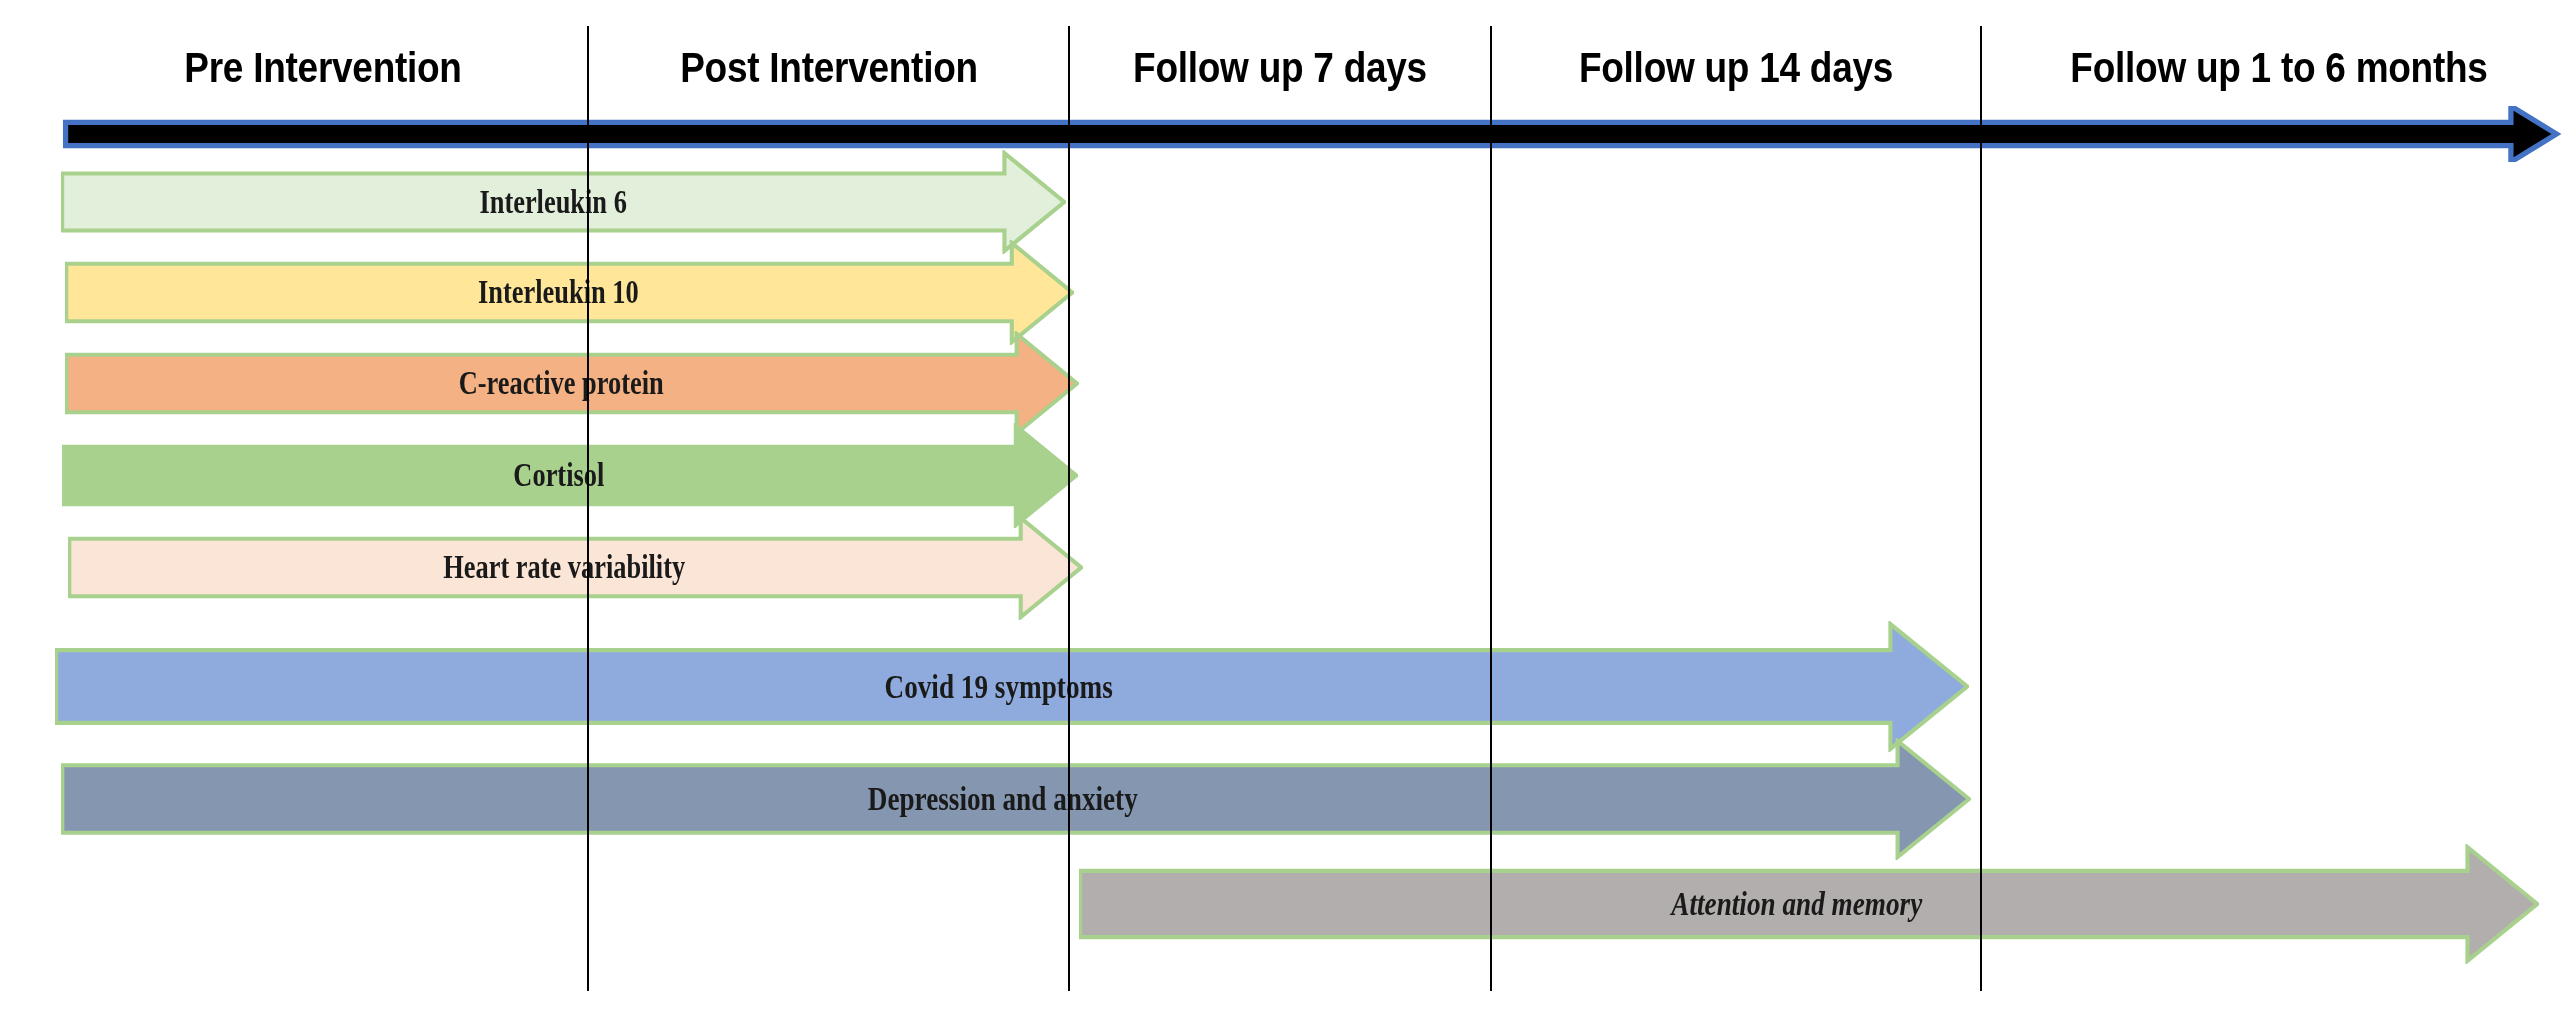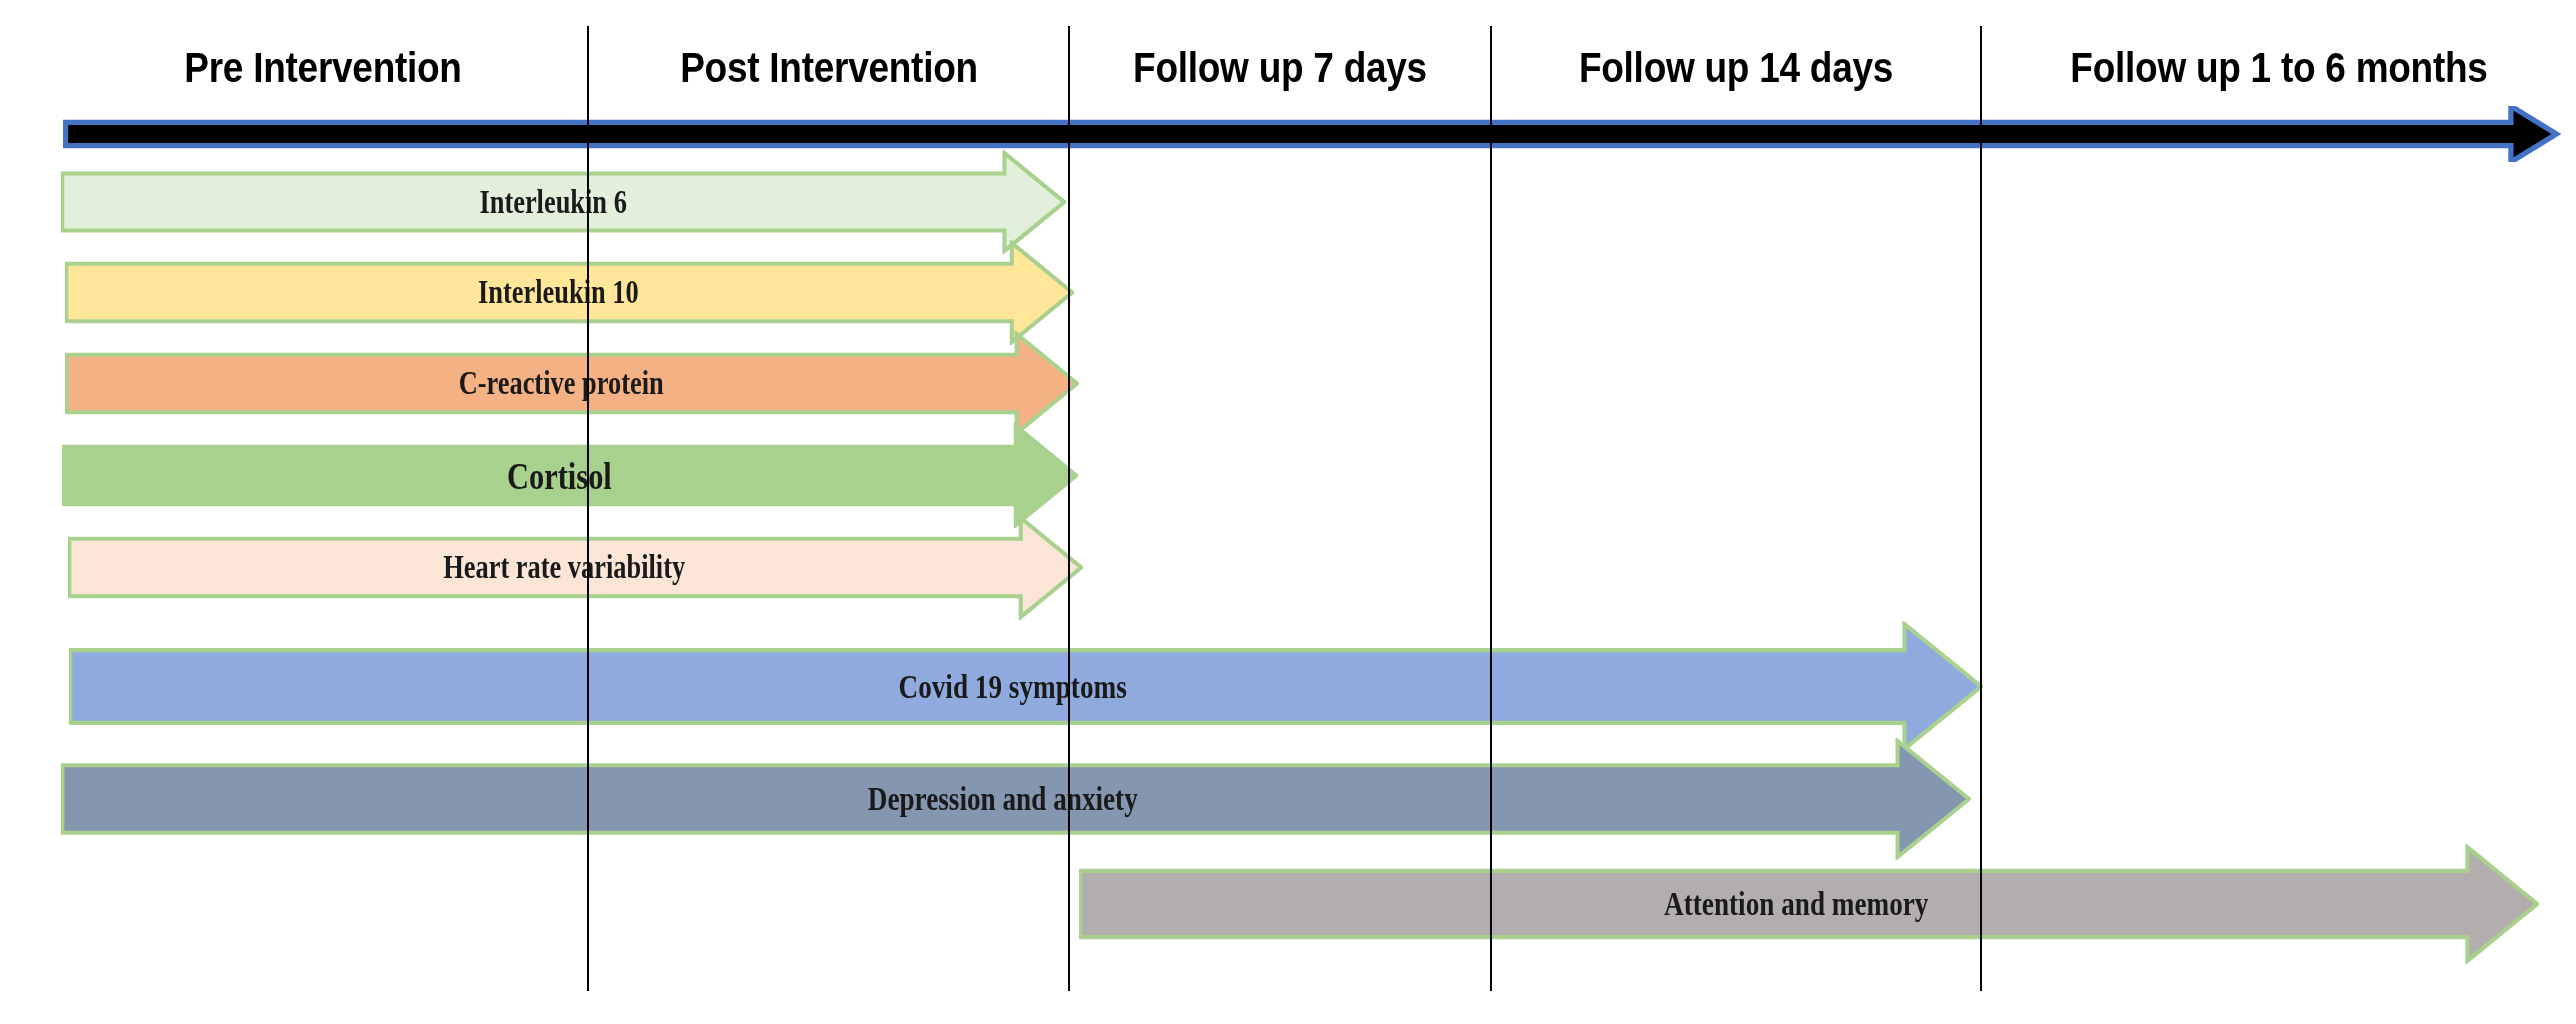--- a/index.html
+++ b/index.html
@@ -100,49 +100,49 @@
           <polygon points="2,40.5 1622,40.5 1622,5 1725,89.5 1622,174 1622,138.5 2,138.5" fill="#f4b183" stroke="#a9d18e" stroke-width="7" stroke-linejoin="miter"></polygon>
         </svg>
         <div class="bar-label" style="width: 992px; font-size: 33px; color: rgb(26, 26, 26);">
           <span class="lbl-inner">C-reactive protein</span>
         </div>
       </div>
       <div class="bar" style="left: 62px; top: 423px; width: 1016px; height: 105px; z-index: 13;">
         <svg width="1016" height="105" viewBox="0 0 1732 179">
           <polygon points="2,40.5 1626,40.5 1626,5 1729,89.5 1626,174 1626,138.5 2,138.5" fill="#a9d18e" stroke="#a9d18e" stroke-width="7" stroke-linejoin="miter"></polygon>
         </svg>
-        <div class="bar-label" style="width: 994px; font-size: 38px; color: rgb(26, 26, 26);">
+        <div class="bar-label" style="width: 994px; font-size: 33px; color: rgb(26, 26, 26);">
           <span class="lbl-inner">Cortisol</span>
         </div>
       </div>
       <div class="bar" style="left: 68px; top: 515px; width: 1015px; height: 105px; z-index: 14;">
         <svg width="1015" height="105" viewBox="0 0 1730 179">
           <polygon points="2,40.5 1624,40.5 1624,5 1727,89.5 1624,174 1624,138.5 2,138.5" fill="#fbe5d6" stroke="#a9d18e" stroke-width="7" stroke-linejoin="miter"></polygon>
         </svg>
         <div class="bar-label" style="width: 993px; font-size: 33px; color: rgb(26, 26, 26);">
           <span class="lbl-inner">Heart rate variability</span>
         </div>
       </div>
-      <div class="bar" style="left: 69px; top: 621px; width: 1914px; height: 131px; z-index: 15;">
+      <div class="bar" style="left: 55px; top: 621px; width: 1914px; height: 131px; z-index: 15;">
         <svg width="1914" height="131" viewBox="0 0 3264 223">
           <polygon points="2,49.5 3130,49.5 3130,5 3261,111.5 3130,218 3130,173.5 2,173.5" fill="#8faadc" stroke="#a9d18e" stroke-width="7" stroke-linejoin="miter"></polygon>
         </svg>
         <div class="bar-label" style="width: 1887px; font-size: 34px; color: rgb(26, 26, 26);">
           <span class="lbl-inner">Covid 19 symptoms</span>
         </div>
       </div>
       <div class="bar" style="left: 61px; top: 738px; width: 1910px; height: 122px; z-index: 16;">
         <svg width="1910" height="122" viewBox="0 0 3256 208">
           <polygon points="2,46.5 3131,46.5 3131,5 3253,104 3131,203 3131,161.5 2,161.5" fill="#8496b0" stroke="#a9d18e" stroke-width="7" stroke-linejoin="miter"></polygon>
         </svg>
         <div class="bar-label" style="width: 1884px; font-size: 34px; color: rgb(26, 26, 26); align-items: center;">
           <span class="lbl-inner">Depression and anxiety</span>
         </div>
       </div>
-      <div class="bar" style="left: 1079px; top: 844px; width: 1460px; height: 120px; z-index: 17;">
+      <div class="bar" style="left: 1079px; top: 844px; width: 1460px; height: 120px; z-index: 17; font-style: italic;">
         <svg width="1460" height="120" viewBox="0 0 2490 204">
           <polygon points="2,45.5 2368,45.5 2368,5 2487,102 2368,199 2368,158.5 2,158.5" fill="#b2aead" stroke="#a9d18e" stroke-width="7" stroke-linejoin="miter"></polygon>
         </svg>
         <div class="bar-label" style="width: 1435px; font-size: 34px; color: rgb(26, 26, 26);">
           <span class="lbl-inner">Attention and memory</span>
         </div>
       </div>
     </div>
 
 </div>

